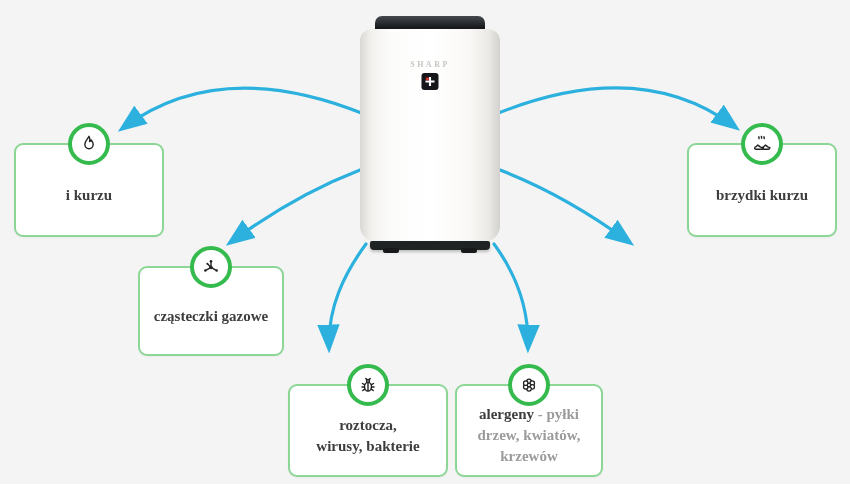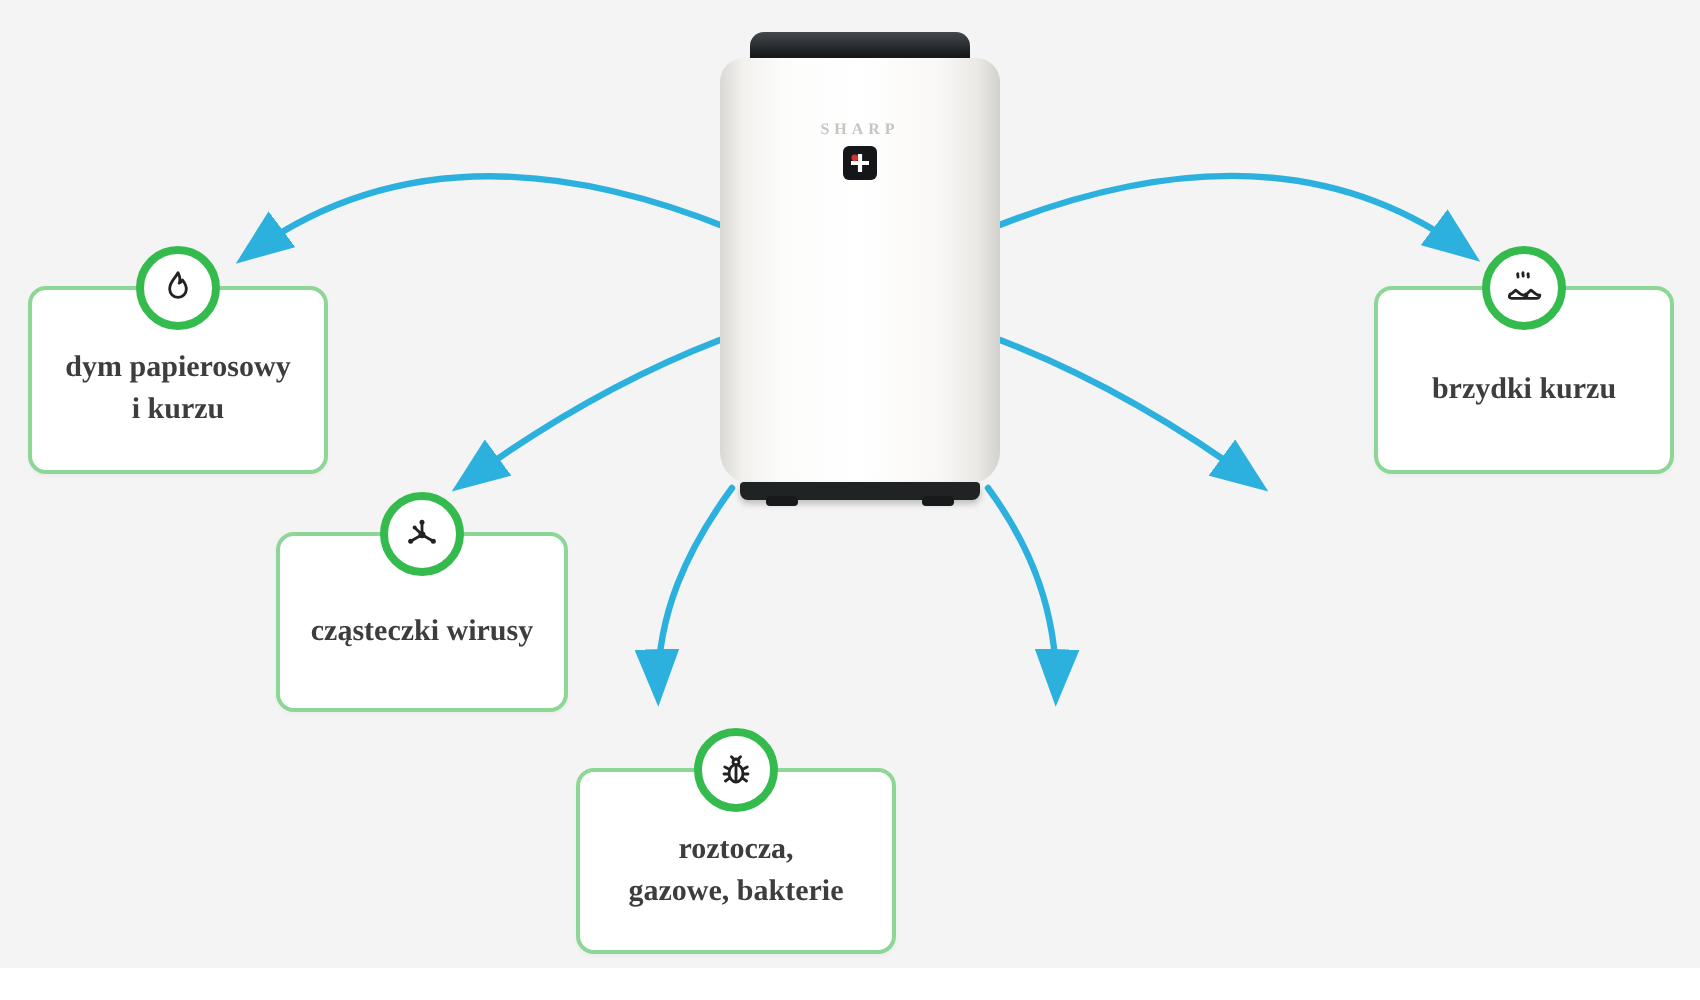--- a/index.html
+++ b/index.html
@@ -111,55 +111,73 @@
     </div>
   </div>
 
   <div class="infobox b1">
     <div class="icon-circle">
       <svg width="20" height="20" viewBox="0 0 24 24">
         <path class="icon-stroke" d="M12 2.8c1.2 2.3 1.6 4.3.7 6.3.9-.2 1.6-.9 2-1.9 1.4 1.8 2.3 3.6 2.3 5.4a5 5 0 0 1-10 0c0-2 1-4 2.4-5.9C10.5 5.2 11.3 4 12 2.8z"></path>
       </svg>
     </div>
     <div class="box-text">
-      <span class="line">dym papierosowy</span>
       <span class="line">i kurzu</span>
     </div>
   </div>
 
   <div class="infobox b2">
     <div class="icon-circle">
       <svg width="20" height="20" viewBox="0 0 24 24">
         <path class="icon-stroke" d="M12 12.5 12 5.5 M12 12.5 18.3 16 M12 12.5 5.7 16 M12 12.5 8 8.5"></path>
         <circle class="icon-fill" cx="12" cy="12.5" r="2.1"></circle>
         <circle class="icon-fill" cx="12" cy="5" r="1.5"></circle>
         <circle class="icon-fill" cx="18.8" cy="16.3" r="1.5"></circle>
         <circle class="icon-fill" cx="5.2" cy="16.3" r="1.5"></circle>
         <circle class="icon-fill" cx="7.6" cy="8.1" r="1.2"></circle>
       </svg>
     </div>
     <div class="box-text">
-      <span class="line">cząsteczki wirusy</span>
+      <span class="line">cząsteczki gazowe</span>
     </div>
   </div>
 
   <div class="infobox b3">
     <div class="icon-circle">
       <svg width="20" height="20" viewBox="0 0 24 24">
         <ellipse class="icon-stroke" cx="12" cy="14" rx="4.2" ry="5.2"></ellipse>
         <circle class="icon-stroke" cx="12" cy="7.2" r="1.8"></circle>
         <path class="icon-stroke" d="M10.9 5.8 9.3 4.1 M13.1 5.8 14.7 4.1 M7.9 11.6 5.3 10.2 M7.7 14.4 4.8 14.4 M8.1 16.9 5.7 18.6 M16.1 11.6 18.7 10.2 M16.3 14.4 19.2 14.4 M15.9 16.9 18.3 18.6 M12 9.6 12 18.6"></path>
       </svg>
     </div>
     <div class="box-text">
       <span class="line">roztocza,</span>
-      <span class="line">gazowe, bakterie</span>
+      <span class="line">wirusy, bakterie</span>
     </div>
   </div>
 
+  <div class="infobox b4">
+    <div class="icon-circle">
+      <svg width="20" height="20" viewBox="0 0 24 24">
+        <circle class="petal" cx="12" cy="7.5" r="2.7"></circle>
+        <circle class="petal" cx="15.9" cy="9.8" r="2.7"></circle>
+        <circle class="petal" cx="15.9" cy="14.2" r="2.7"></circle>
+        <circle class="petal" cx="12" cy="16.5" r="2.7"></circle>
+        <circle class="petal" cx="8.1" cy="14.2" r="2.7"></circle>
+        <circle class="petal" cx="8.1" cy="9.8" r="2.7"></circle>
+        <circle class="petal" cx="12" cy="12" r="2.1"></circle>
+      </svg>
+    </div>
+    <div class="box-text">
+      <span class="mixed">
+        <span class="bold">alergeny</span>
+        <span class="muted">- pyłki drzew, kwiatów, krzewów</span>
+      </span>
+    </div>
+  </div>
 
 
   <div class="infobox b6">
     <div class="icon-circle">
       <svg width="20" height="20" viewBox="0 0 24 24">
         <path class="icon-stroke" d="M8.3 3.4c-.4.8.3 1.1.1 2 M11.4 2.9c-.4.8.3 1.1.1 2 M14.5 3.4c-.4.8.3 1.1.1 2"></path>
         <path class="icon-stroke" d="M3.2 17.2c0-1 .7-1.8 1.6-2l2.2-1.9 2.8 2.2c.7.5 1.6.8 2.5.8h1.5c0 1.1-.9 1.9-2 1.9H4.8c-.9 0-1.6-.4-1.6-1z"></path>
         <path class="icon-stroke" d="M12.4 17.2c0-1 .7-1.8 1.6-2l2.2-1.9 2.8 2.2c.7.5 1.6.8 2.5.8-.1 1.1-1 1.9-2.1 1.9H14c-.9 0-1.6-.4-1.6-1z"></path>
       </svg>
     </div>

